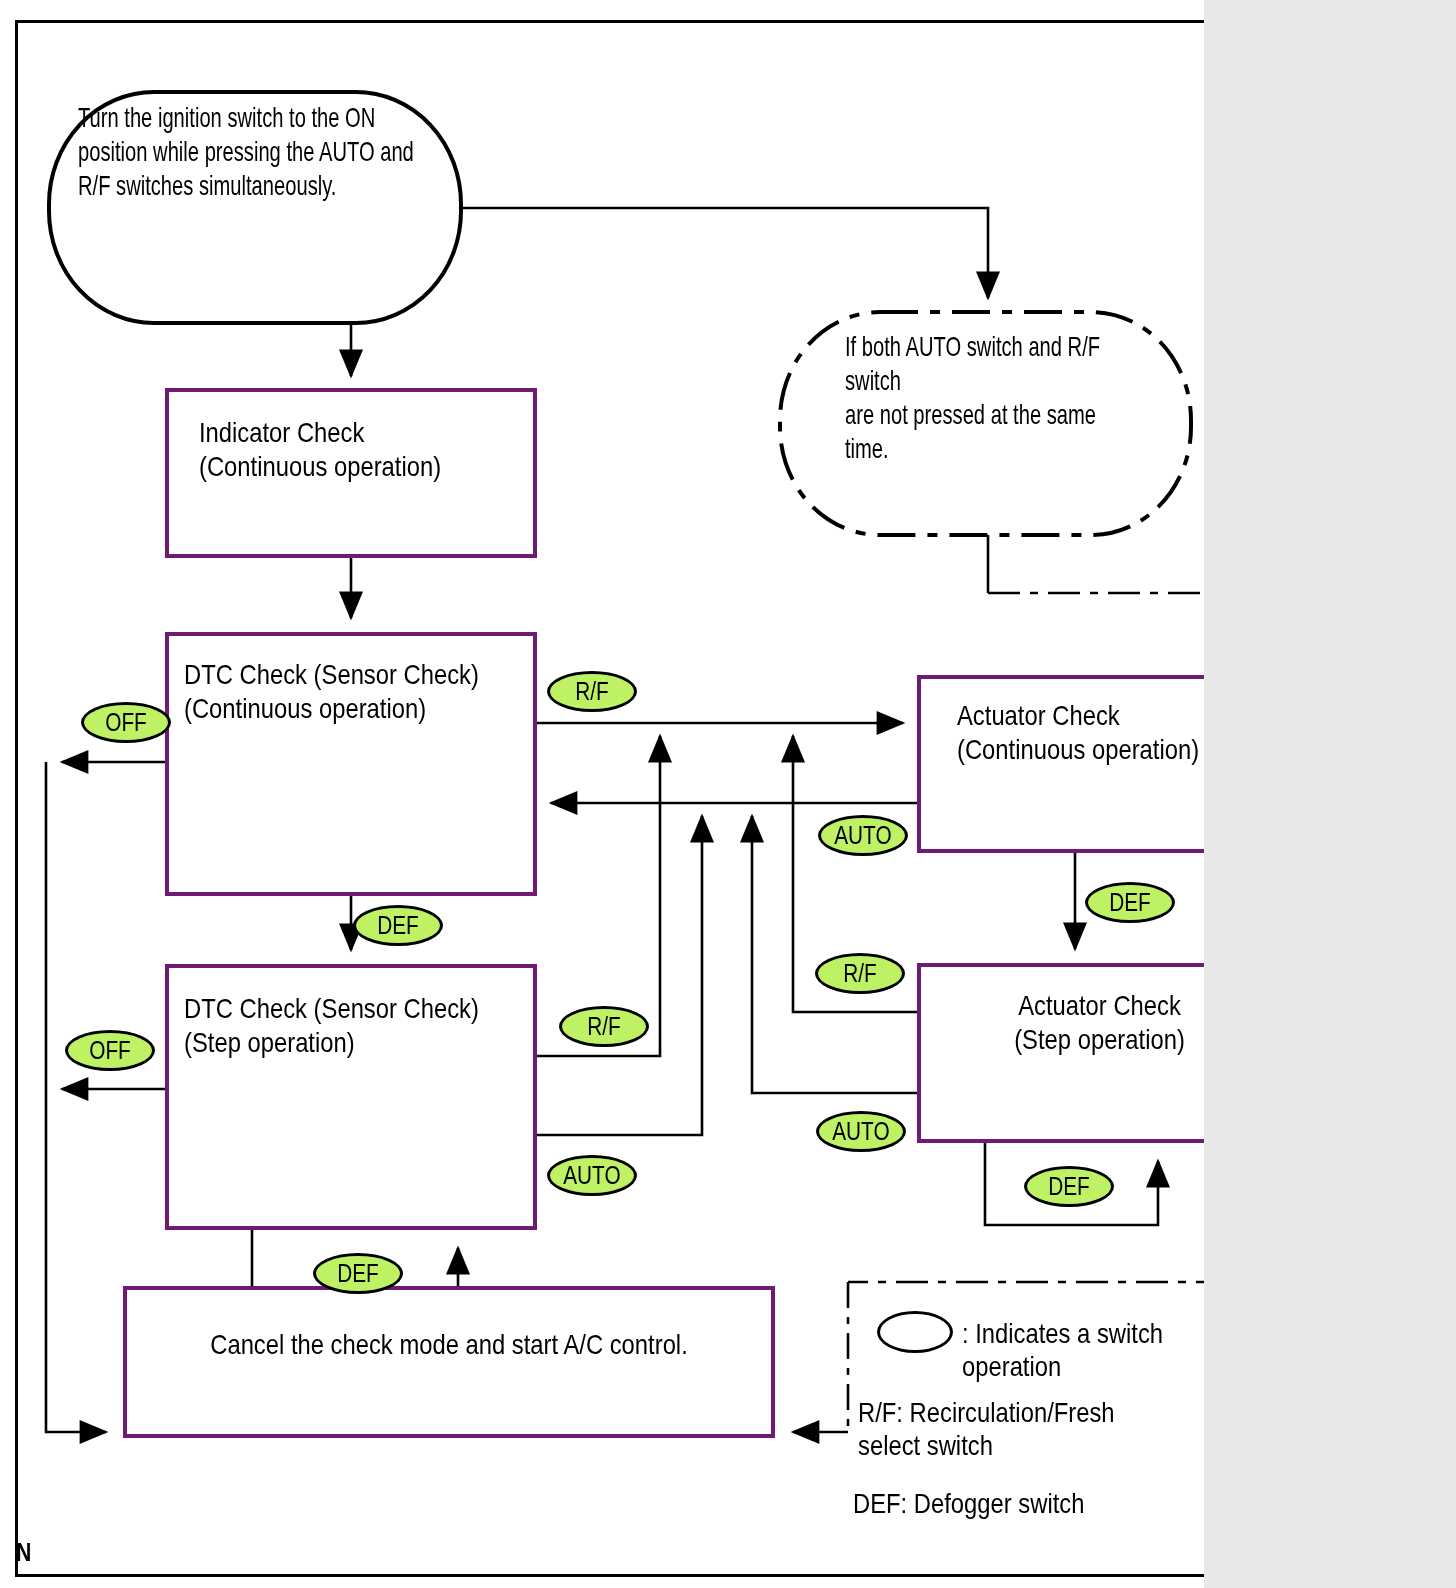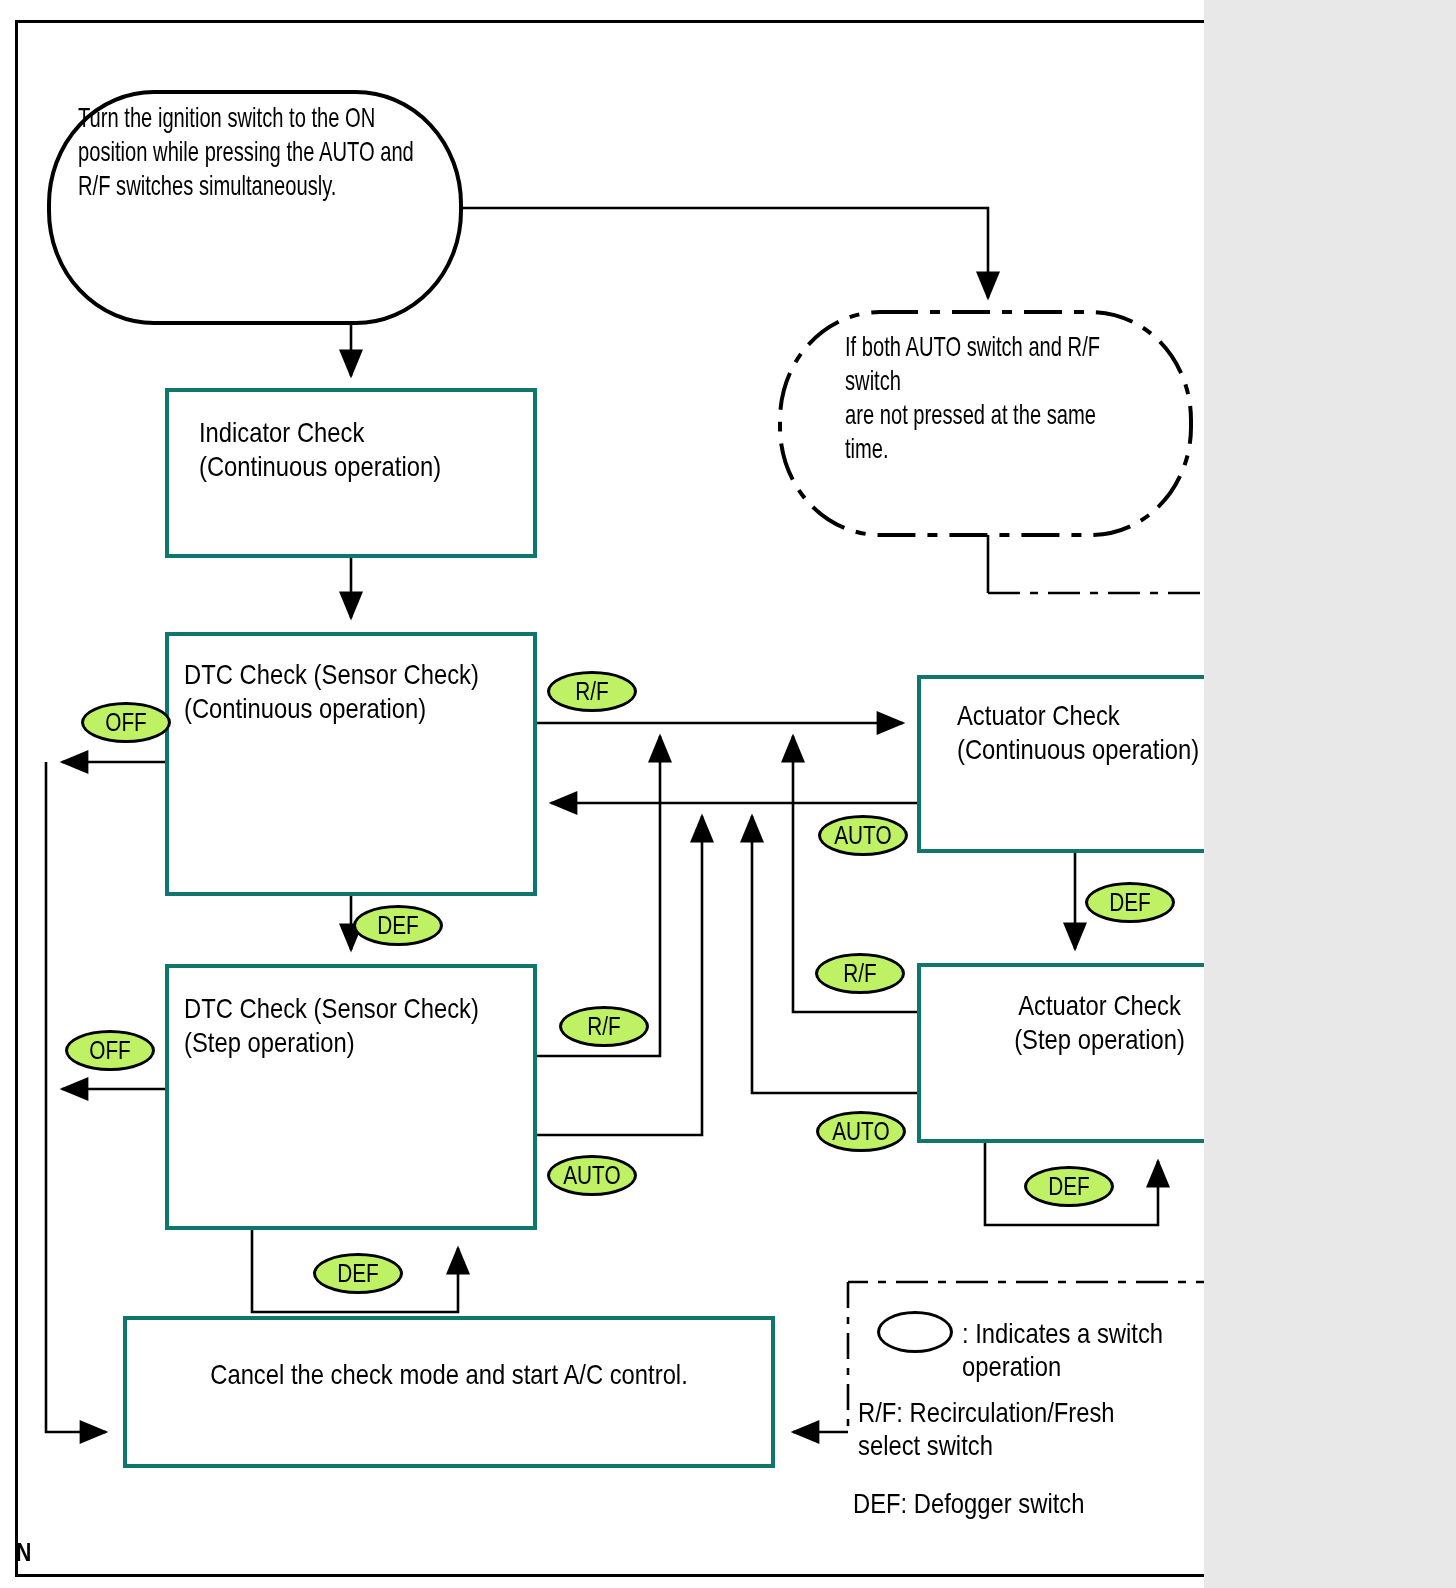--- a/index.html
+++ b/index.html
@@ -11,21 +11,21 @@
     color:#000;
     overflow: hidden;
   }
   .frame {
     position:absolute; left:15px; top:20px; width:1422px; height:1557px;
     border:3px solid #000; box-sizing:border-box;
   }
   svg.wires { position:absolute; left:0; top:0; z-index:1; }
   .box {
     position:absolute; box-sizing:border-box;
-    border:4px solid #0f766e; background:#fff; z-index:2;
+    border:4px solid #701a75; background:#fff; z-index:2;
   }
   .bt {
     position:absolute; font-size:28px; line-height:34px;
     white-space:pre-line; transform:scaleX(0.85); transform-origin:0 0;
   }
   .bt.center {
     left:0; width:100%; text-align:center;
     transform:scaleX(0.85); transform-origin:50% 0;
   }
   .st {
@@ -133,21 +133,21 @@
   <div class="box" style="left:917px; top:675px; width:365px; height:178px;">
     <div class="bt" style="left:36px; top:20px;">Actuator Check
 (Continuous operation)</div>
   </div>
 
   <div class="box" style="left:917px; top:963px; width:365px; height:180px;">
     <div class="bt center" style="top:22px;">Actuator Check
 (Step operation)</div>
   </div>
 
-  <div class="box" style="left:123px; top:1316px; width:652px; height:152px;">
+  <div class="box" style="left:123px; top:1286px; width:652px; height:152px;">
     <div class="bt center" style="top:38px;">Cancel the check mode and start A/C control.</div>
   </div>
 
   <div class="sw" style="left:81px; top:702px;">
       <span>OFF</span>
     </div>
   <div class="sw" style="left:65px; top:1030px;">
       <span>OFF</span>
     </div>
   <div class="sw" style="left:1297px; top:702px;">

